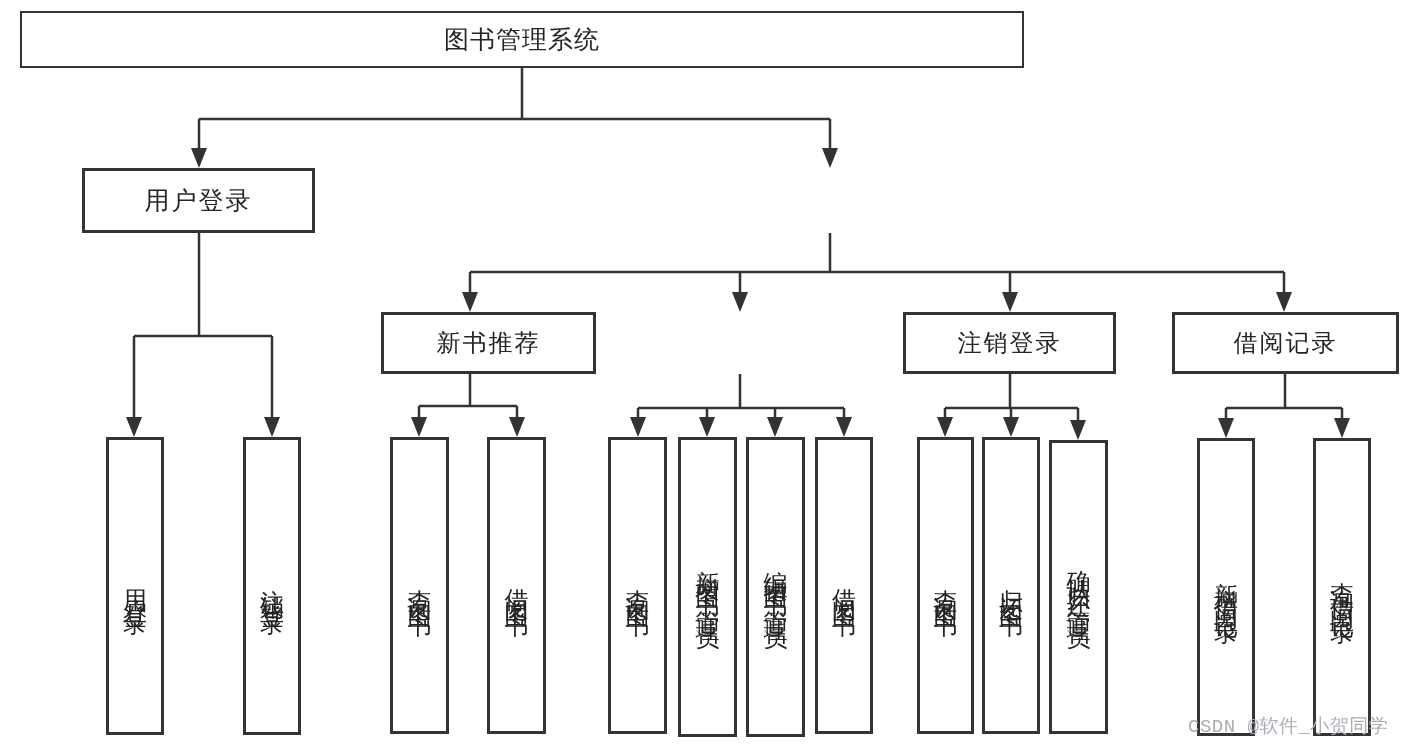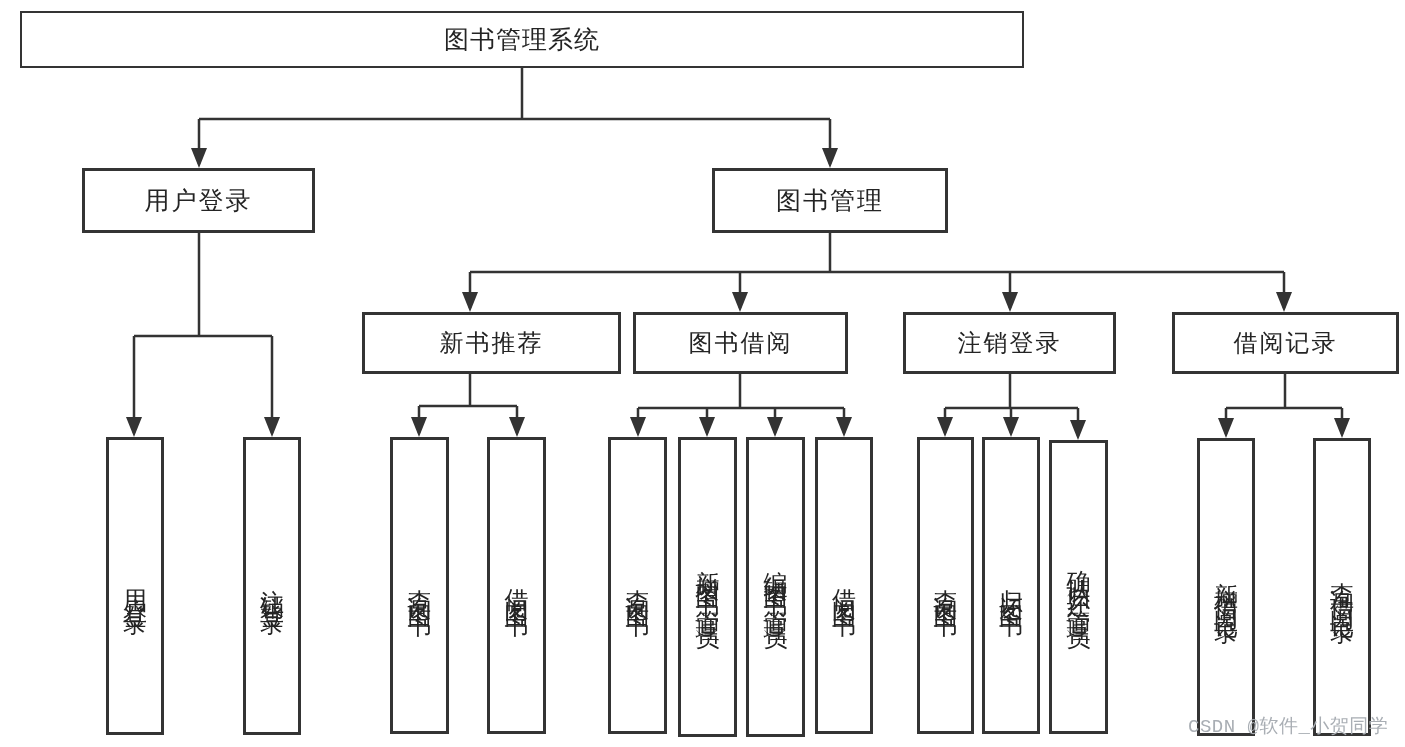--- a/index.html
+++ b/index.html
@@ -99,29 +99,23 @@
     </g>
   </svg>
 
   <div class="node root" style="left:20px;top:11px;width:1004px;height:57px">
     <span class="hlabel">图书管理系统</span>
   </div>
 
   <div class="node l2" style="left:82px;top:168px;width:233px;height:65px">
     <span class="hlabel">用户登录</span>
   </div>
-  <div class="node l2" style="left:712px;top:168px;width:236px;height:65px">
-    <span class="hlabel">图书管理</span>
-  </div>
 
-  <div class="node l3" style="left:362px;top:312px;width:259px;height:62px">
+  <div class="node l3" style="left:381px;top:312px;width:215px;height:62px">
     <span class="hlabel">新书推荐</span>
-  </div>
-  <div class="node l3" style="left:633px;top:312px;width:215px;height:62px">
-    <span class="hlabel">图书借阅</span>
   </div>
   <div class="node l3" style="left:903px;top:312px;width:213px;height:62px">
     <span class="hlabel">注销登录</span>
   </div>
   <div class="node l3" style="left:1172px;top:312px;width:227px;height:62px">
     <span class="hlabel">借阅记录</span>
   </div>
 
   <div class="node leaf" style="left:106px;top:437px;width:58px;height:298px">
     <span class="vtext">用户登录</span>

